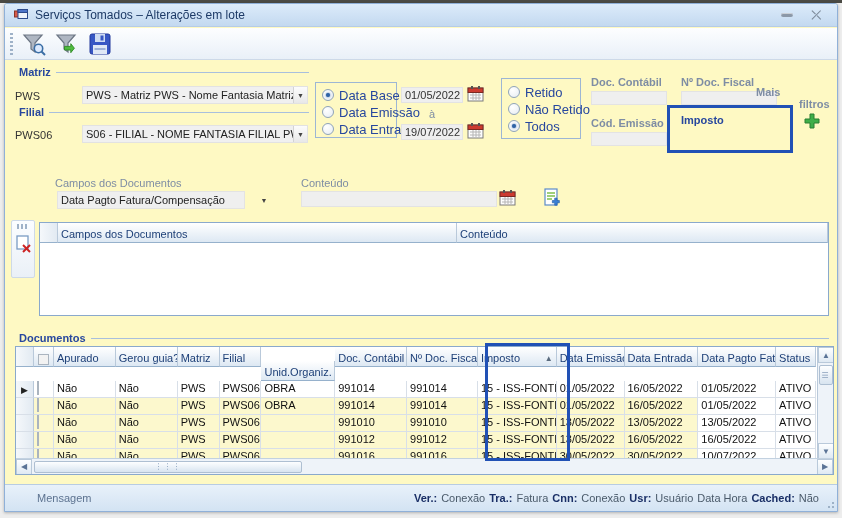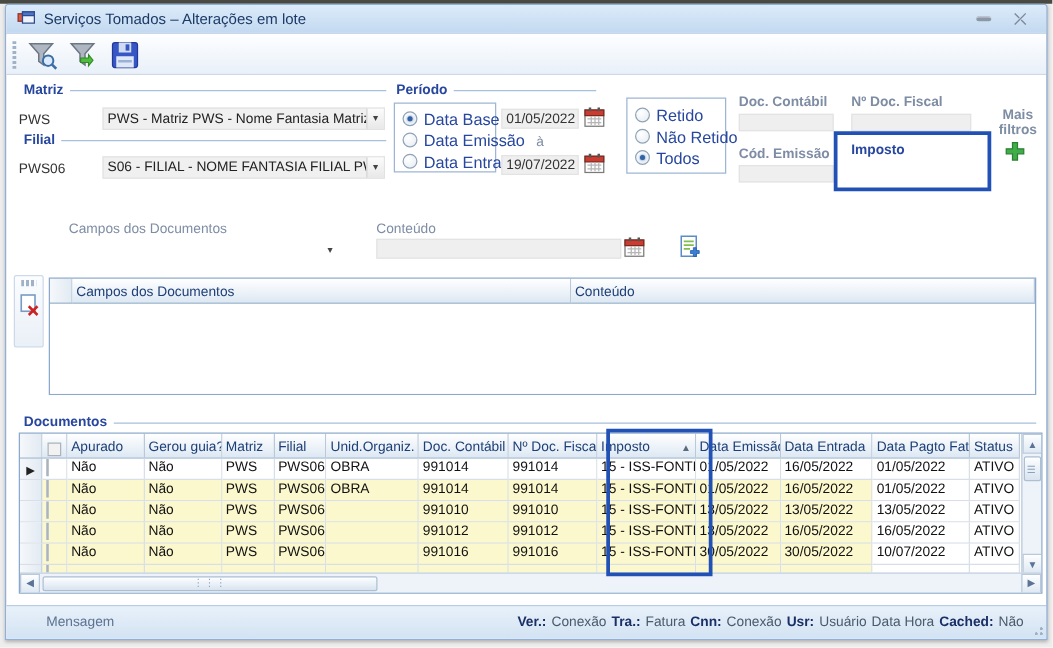--- a/index.html
+++ b/index.html
@@ -3,21 +3,21 @@
 <meta charset="utf-8">
 <style>
   * { margin:0; padding:0; box-sizing:border-box; }
   html,body { width:842px; height:518px; overflow:hidden;
     font-family:"Liberation Sans", sans-serif; background:#f2f2f2; }
   #stage { position:relative; width:842px; height:518px; background:#ededed; }
   #top-strip { position:absolute; left:0; top:0; width:842px; height:3px; background:#4a4a44; }
 
   
   #window { position:absolute; left:4px; top:3px; width:834px; height:509px;
-    background:#ffffff; border:1px solid #8fb0d8; border-radius:3px 3px 0 0;
+    background:#fef9c3; border:1px solid #8fb0d8; border-radius:3px 3px 0 0;
     box-shadow:0 1px 3px rgba(0,0,0,.25); overflow:hidden; }
   .titlebar { position:absolute; left:0; top:0; right:0; height:23px;
     background:linear-gradient(#dcebfa,#c3d9f0); border-bottom:1px solid #b6cce6;
     display:flex; align-items:center; padding:0 8px; }
   .titlebar .title { font-size:12px; color:#1d3a66; margin-left:6px; }
   .win-btns { margin-left:auto; display:flex; gap:18px; align-items:center; padding-right:8px;}
   .btn-min { width:12px; height:4px; background:#8b98a8; border-radius:2px; box-shadow:inset 0 1px #fff8;}
   .btn-close { font-size:12px; color:#7d8a9a; font-weight:bold; line-height:1; }
 
   .toolbar { position:absolute; left:0; top:24px; right:0; height:32px;
@@ -156,24 +156,20 @@
     <div class="grp" style="left:14px; top:102px; width:290px;">
       <span class="grp-title">Filial</span>
       <span class="grp-line"></span>
     </div>
     <span class="code-text" style="left:10px; top:125px;">PWS06</span>
     <div class="combo" style="left:77px; top:121px; width:226px; height:18px;">
       <span class="combo-text">S06 - FILIAL -  NOME FANTASIA FILIAL PWS06</span>
       <span class="combo-arrow">▼</span>
     </div>
 
-    <div class="grp" style="left:312px; top:62px; width:160px;">
-      <span class="grp-title">Período</span>
-      <span class="grp-line"></span>
-    </div>
     <div class="box" style="left:310px; top:78px; width:82px; height:56px; padding-top:2px;">
         <div class="radio-row">
           <span class="radio checked"></span>
           <span class="radio-label">Data Base</span>
         </div>
         <div class="radio-row">
           <span class="radio"></span>
           <span class="radio-label">Data Emissão</span>
         </div>
         <div class="radio-row">
@@ -230,27 +226,30 @@
     <span class="lbl" style="left:586px; top:72px;">Doc. Contábil</span>
     <div class="field" style="left:586px; top:87px; width:76px; height:14px;"></div>
     <span class="lbl" style="left:676px; top:72px;">Nº Doc. Fiscal</span>
     <div class="field" style="left:676px; top:87px; width:96px; height:14px;"></div>
     <span class="lbl" style="left:586px; top:113px;">Cód. Emissão</span>
     <div class="field" style="left:586px; top:128px; width:76px; height:14px;"></div>
 
     <span class="lbl navy" style="left:676px; top:110px;">Imposto</span>
     <div class="hl-rect" style="left: 662px; top: 101px; width: 126px; height: 48px; border-color: rgb(33, 81, 181);"></div>
 
-    <span class="lbl" style="left:797px; top:82px;">Mais</span>
+    <span class="lbl" style="left:751px; top:82px;">Mais</span>
     <span class="lbl" style="left:794px; top:94px;">filtros</span>
     <svg style="position:absolute; left:799px; top:109px;" width="16" height="16" viewBox="0 0 16 16">
       <path d="M6 1 H10 V6 H15 V10 H10 V15 H6 V10 H1 V6 H6 Z" fill="#3fae49" stroke="#2b7f33" stroke-width="1"></path>
     </svg>
 
     <span class="lbl plain" style="left:50px; top:173px;">Campos dos Documentos</span>
+    <div class="combo" style="left:52px; top:187px; width:188px; height:18px; background:#efefef; border-color:#e3e3e3;">
+      <span class="combo-text">Data Pagto Fatura/Compensação</span>
+    </div>
     <div class="combo-arrow" style="position:absolute; left:252px; top:190px; width:14px; height:13px; display:flex; align-items:center; justify-content:center; font-size:7px; color:#444;">▼</div>
     <span class="lbl plain" style="left:296px; top:173px;">Conteúdo</span>
     <div class="field" style="left:296px; top:187px; width:196px; height:16px;"></div>
     <svg style="position:absolute; left:494px; top:185px;" width="17" height="17" viewBox="0 0 17 17">
       <rect x="1" y="3" width="15" height="13" fill="#fdfdfd" stroke="#7a7a7a" stroke-width="1"></rect>
       <rect x="1" y="3" width="15" height="4.5" fill="#cc3b30" stroke="#7a2a22" stroke-width="1"></rect>
       <rect x="4" y="1" width="2" height="3" fill="#555"></rect>
         <rect x="11" y="1" width="2" height="3" fill="#555"></rect>
       <g stroke="#b5b5b5" stroke-width="1">
           <line x1="3" y1="10" x2="14" y2="10"></line>
@@ -306,21 +305,21 @@
             </div>
             <div class="gh-cell" style="width: 62px;">
               <span>Gerou guia?</span>
             </div>
             <div class="gh-cell" style="width: 42px;">
               <span>Matriz</span>
             </div>
             <div class="gh-cell" style="width: 42px;">
               <span>Filial</span>
             </div>
-            <div class="gh-cell" style="width: 74px;">
+            <div class="gh-cell" style="width: 74px; margin-top: 14px;">
               <span>Unid.Organiz.</span>
             </div>
             <div class="gh-cell" style="width: 72px;">
               <span>Doc. Contábil</span>
             </div>
             <div class="gh-cell" style="width: 71px;">
               <span>Nº Doc. Fiscal</span>
             </div>
             <div class="gh-cell" style="width: 79px;">
               <span>Imposto</span>

